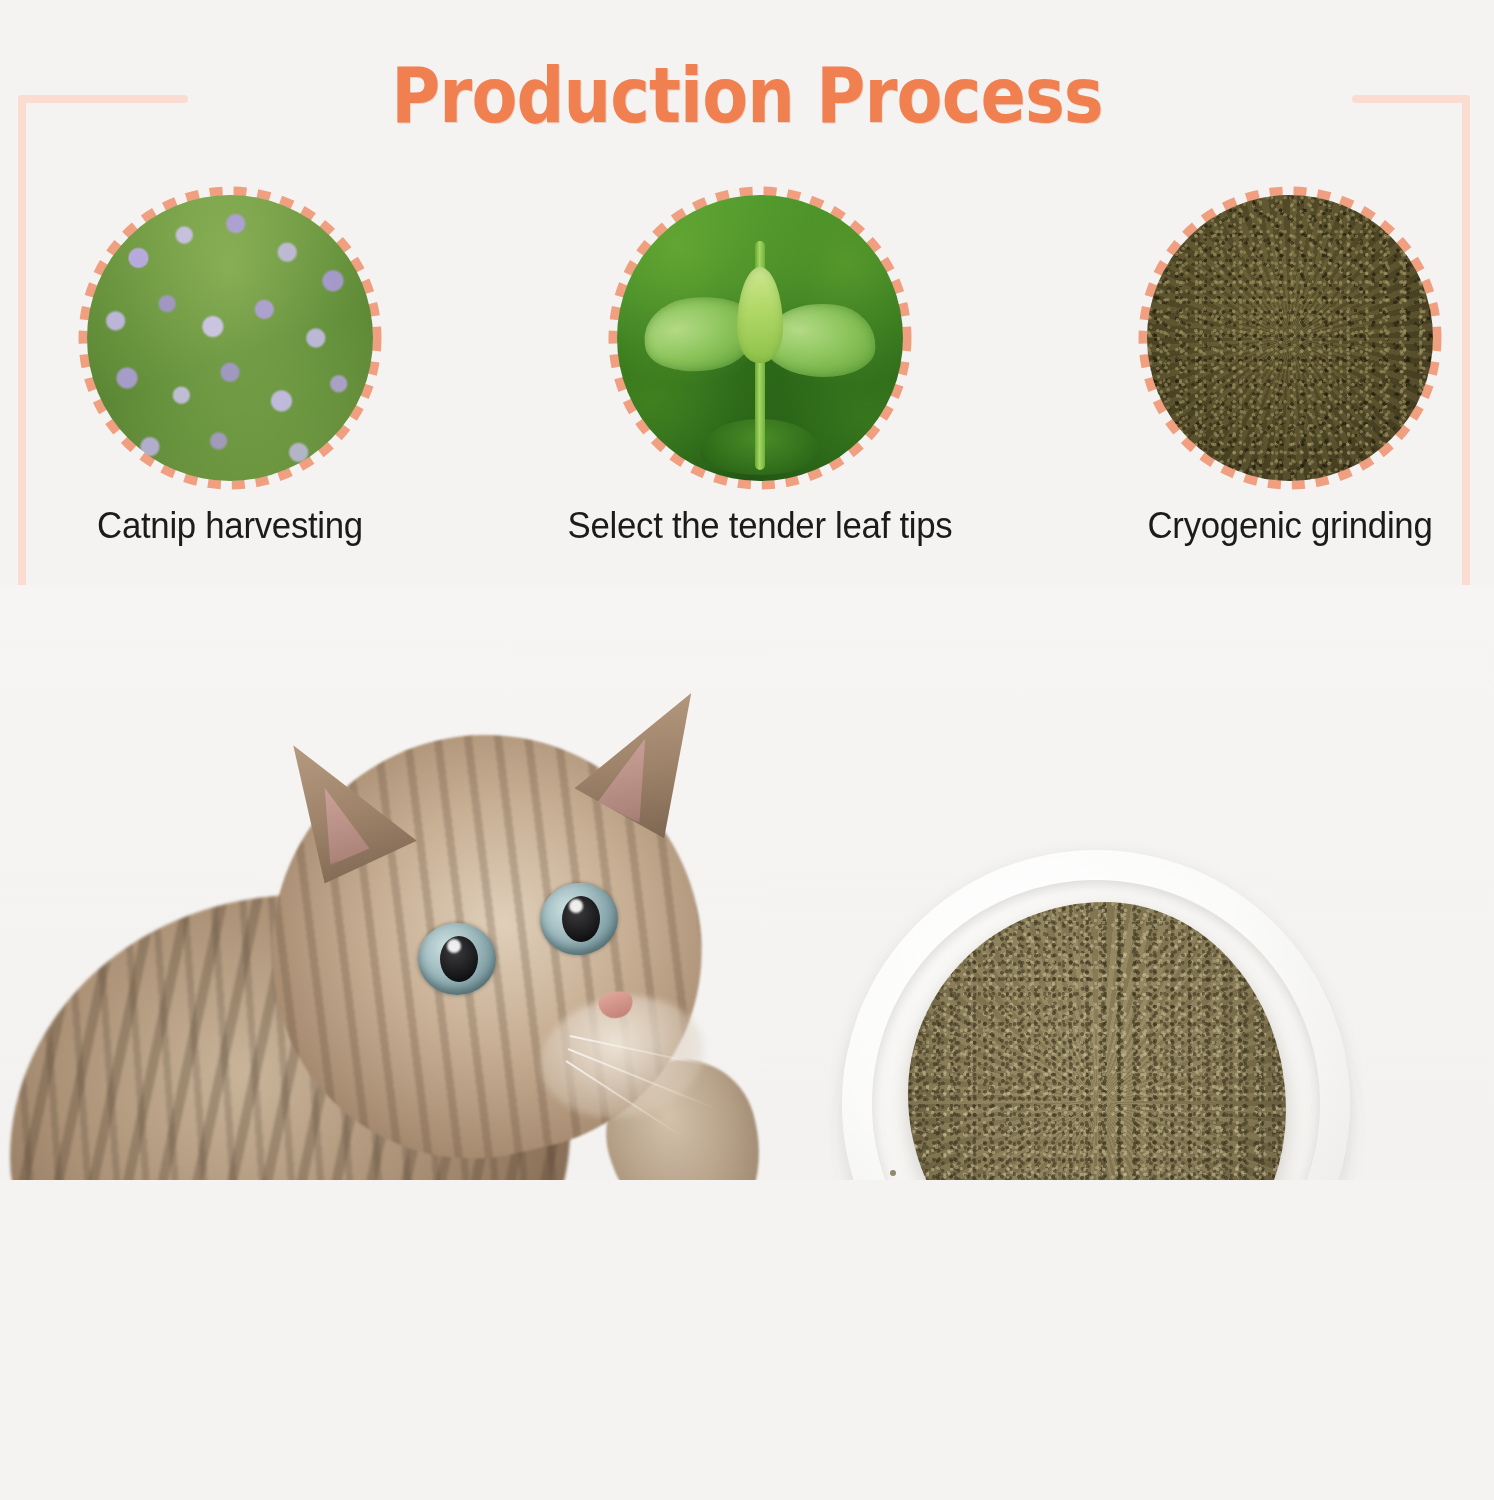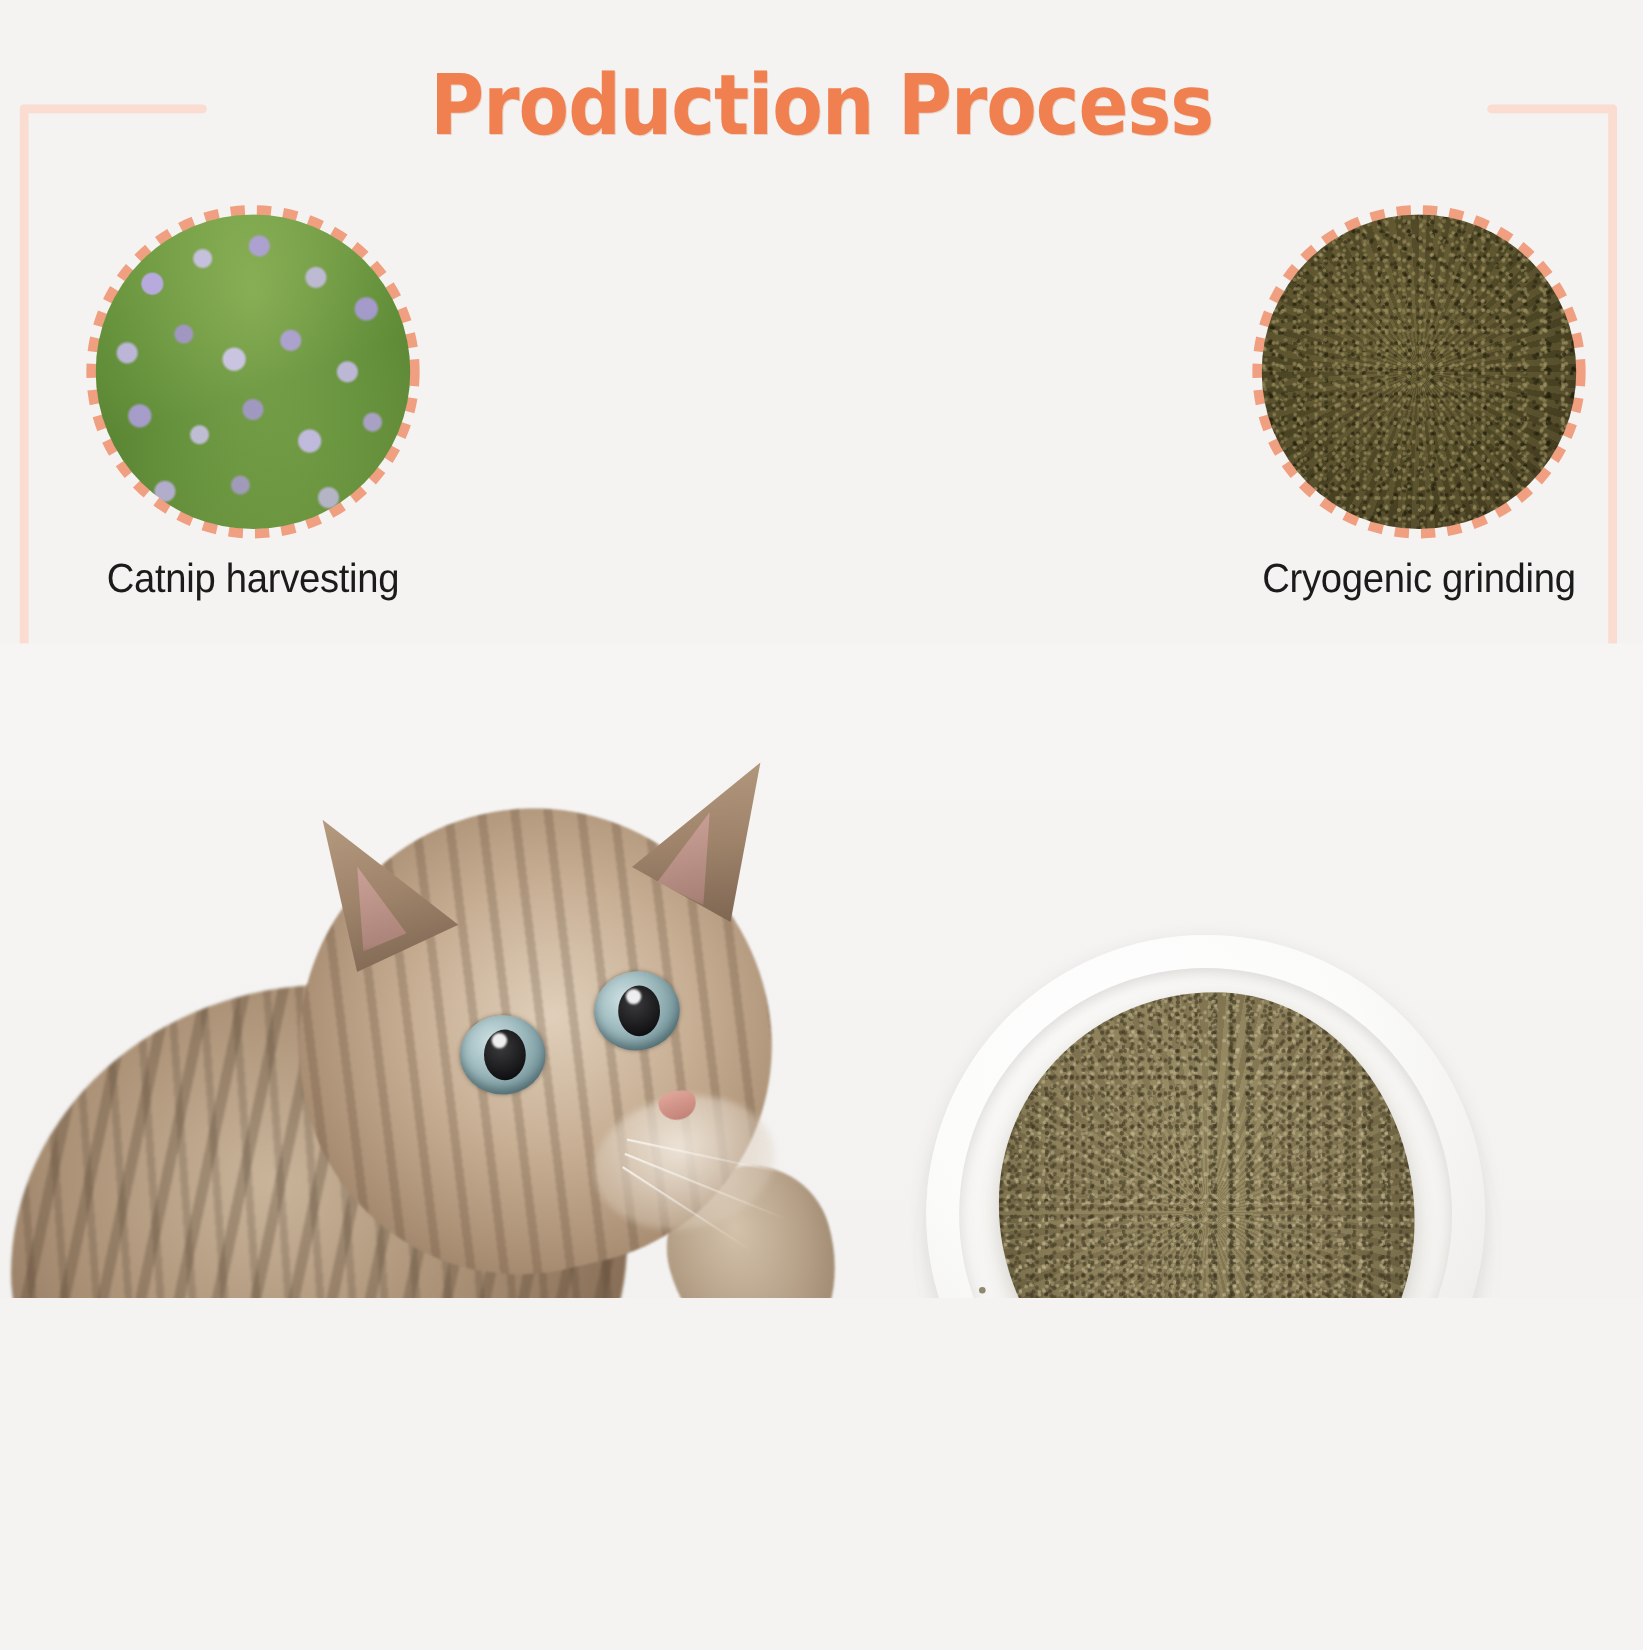--- a/index.html
+++ b/index.html
@@ -558,20 +558,39 @@
         <svg class="dash-ring" viewBox="0 0 304 304">
           <circle cx="152" cy="152" r="147" fill="none" stroke="#f0a080" stroke-width="9" stroke-dasharray="13 11" stroke-linecap="butt"></circle>
         </svg>
         <div class="photo-circle">
           <div class="img-flowers"></div>
         </div>
       </div>
       <div class="step-label">Catnip harvesting</div>
     </div>
 
+    <div class="step step-2">
+      <div class="circle-wrap">
+        <svg class="dash-ring" viewBox="0 0 304 304">
+          <circle cx="152" cy="152" r="147" fill="none" stroke="#f0a080" stroke-width="9" stroke-dasharray="13 11" stroke-linecap="butt"></circle>
+        </svg>
+        <div class="photo-circle">
+          <div class="img-leaf">
+            <div class="leaf-lower"></div>
+            <div class="leaf-stem"></div>
+            <div class="leaf-pair">
+              <div class="leaf-big left"></div>
+              <div class="leaf-big right"></div>
+            </div>
+            <div class="leaf-tip"></div>
+          </div>
+        </div>
+      </div>
+      <div class="step-label">Select the tender leaf tips</div>
+    </div>
 
     <div class="step step-3">
       <div class="circle-wrap">
         <svg class="dash-ring" viewBox="0 0 304 304">
           <circle cx="152" cy="152" r="147" fill="none" stroke="#f0a080" stroke-width="9" stroke-dasharray="13 11" stroke-linecap="butt"></circle>
         </svg>
         <div class="photo-circle">
           <div class="img-powder"></div>
         </div>
       </div>

